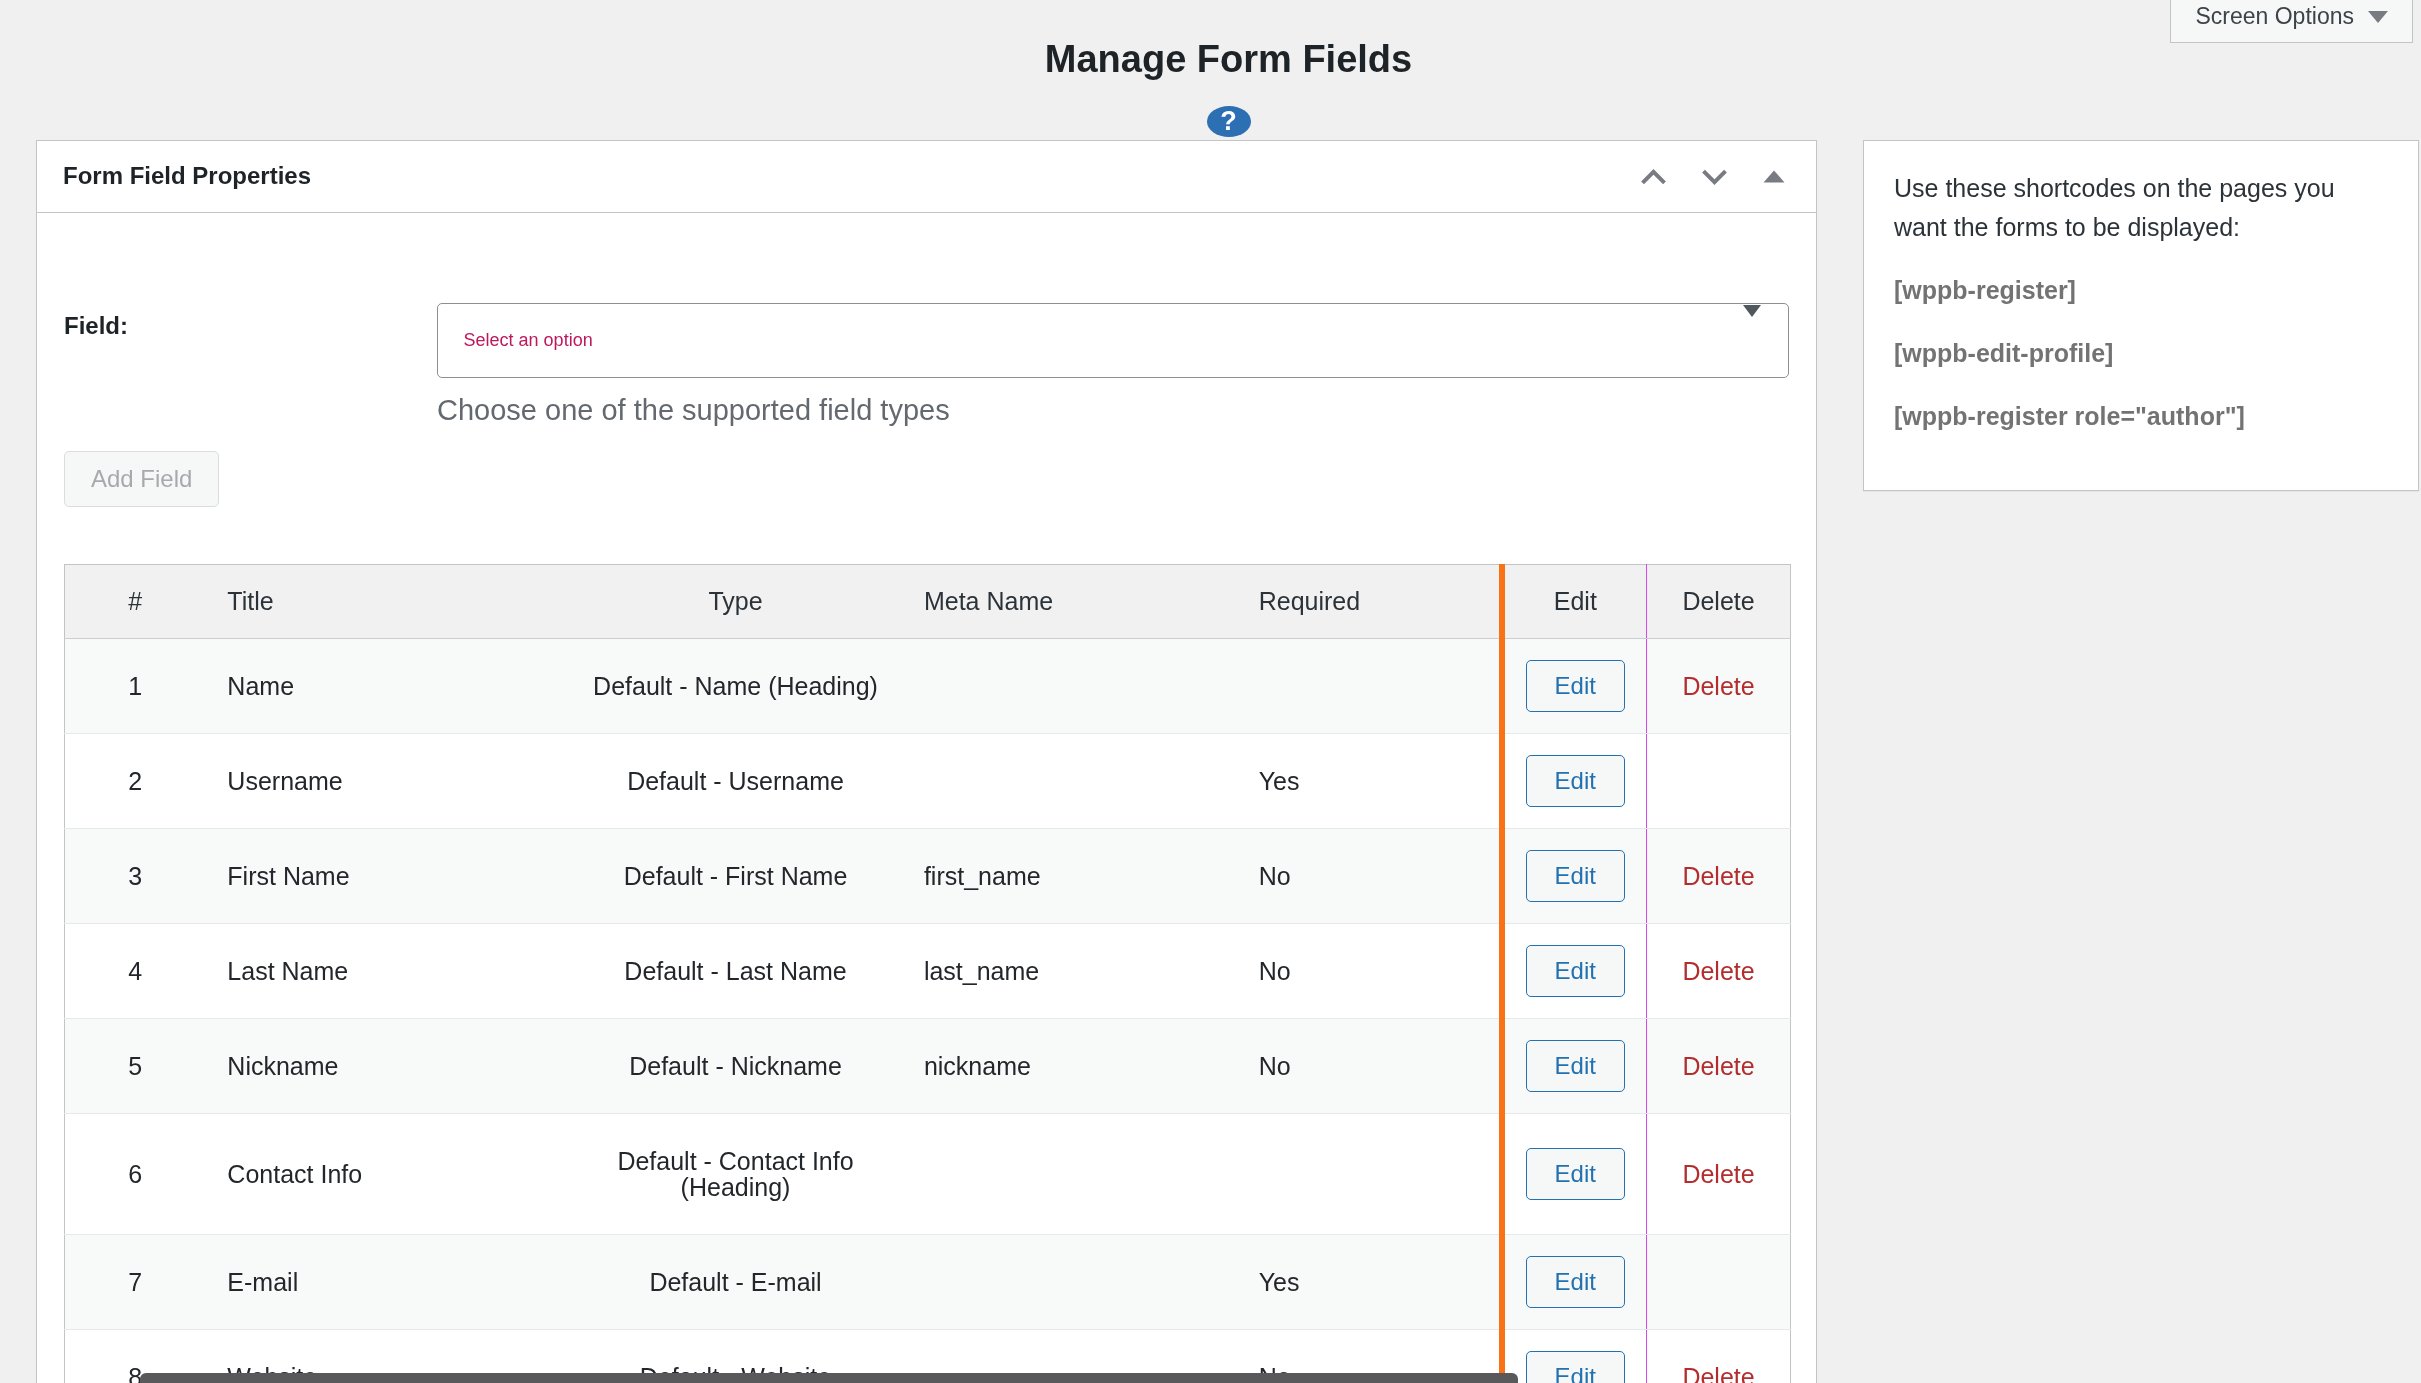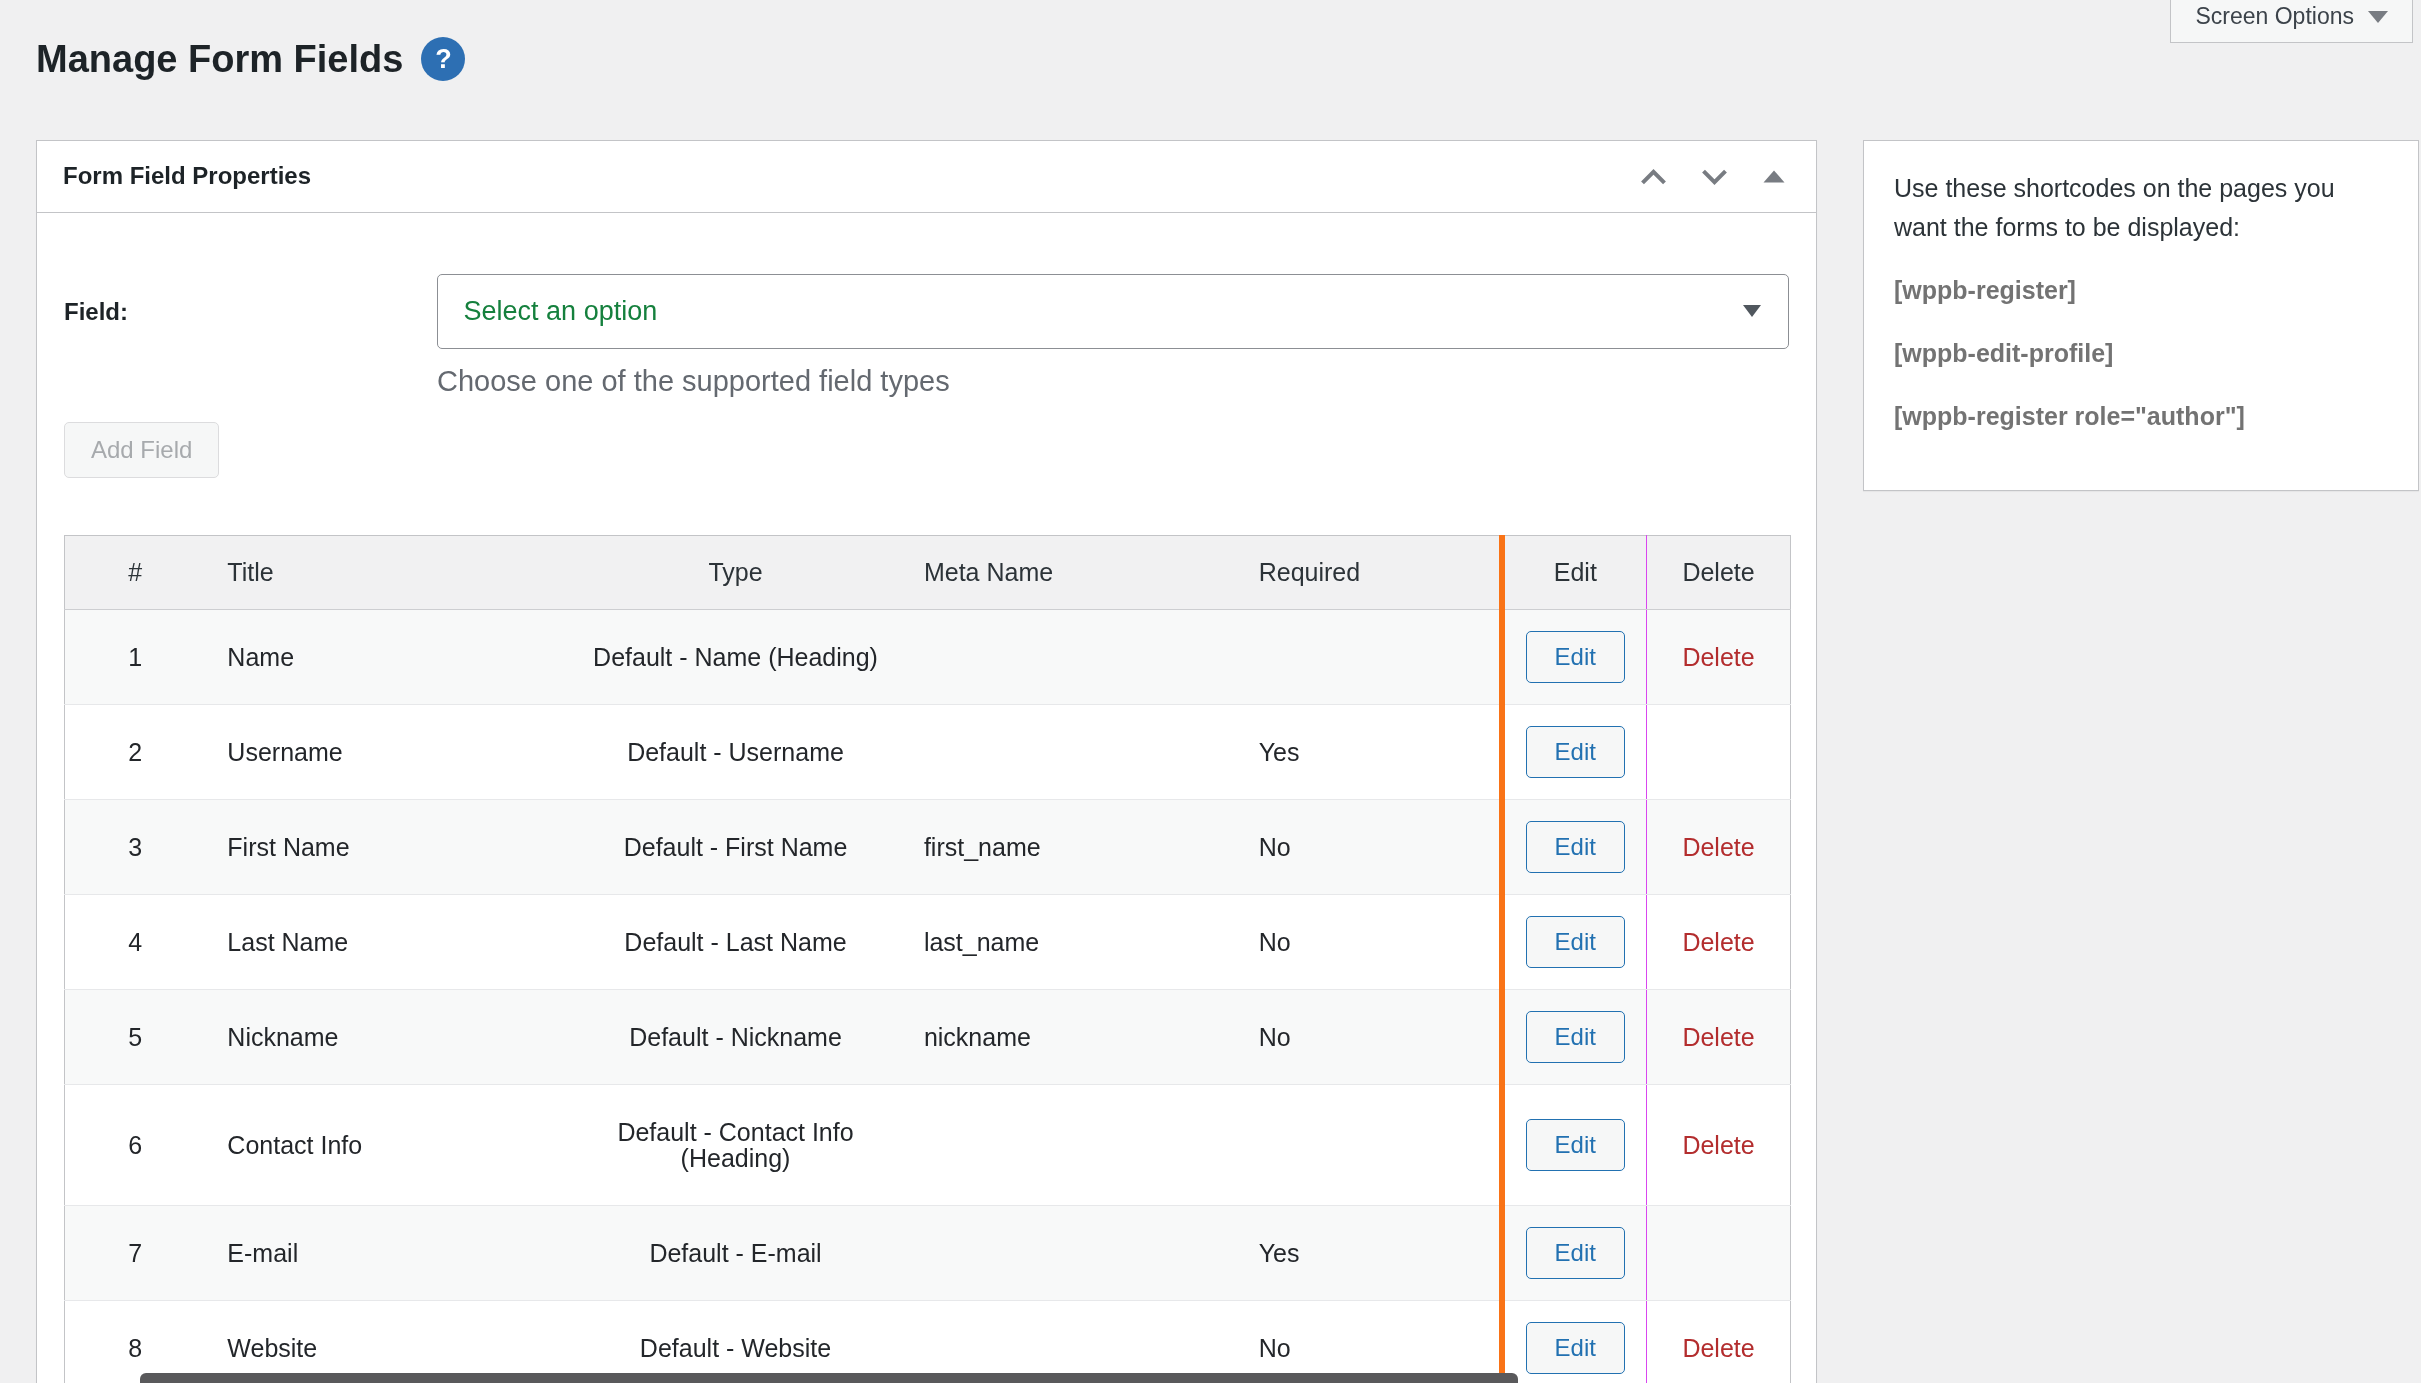--- a/index.html
+++ b/index.html
@@ -20,21 +20,21 @@
     padding:22px 24px 12px 24px;
     font-size:23px; color:#3c434a;
     display:flex; align-items:center; gap:14px;
     cursor:pointer;
   }
   .tri-down {
     width:0; height:0; display:inline-block;
     border-left:10px solid transparent; border-right:10px solid transparent;
     border-top:12px solid #787c82;
   }
-  .page-title-row { display:flex; align-items:center; gap:18px; height:58px; }
+  .page-title-row { display:flex; align-items:center; gap:18px; height:58px;flex-direction:column; }
   h1.page-title { font-size:38px; font-weight:600; color:#1d2327; line-height:58px; }
   .help-badge {
     width:44px; height:44px; border-radius:50%;
     background:#2d6fb3; color:#fff; font-size:27px; font-weight:bold;
     display:flex; align-items:center; justify-content:center;
     cursor:pointer;
   }
 
   
   .content { display:flex; align-items:flex-start; gap:46px; margin-top:52px; }
@@ -53,23 +53,24 @@
   .handle-btn svg { display:block; }
 
   
   .panel-body { padding:61px 27px 27px 27px; }
   .field-row { display:flex; align-items:center; }
   .field-label { width:373px; font-size:24px; font-weight:700; color:#1d2327; }
   .select-wrap { position:relative; width:1354px; }
   .select-box {
     width:100%; height:75px; background:#fff;
     border:1px solid #8c8f94; border-radius:5px;
-    font-size:27px; color:#15803d;
+    font-size:18px; color:#be185d;
     display:flex; align-items:center; padding-left:26px;
     cursor:pointer;
+    margin-top:29px;
   }
   .select-arrow { position:absolute; right:28px; top:31px;
     width:0; height:0;
     border-left:9px solid transparent; border-right:9px solid transparent;
     border-top:12px solid #50575e; }
   .field-hint { margin:16px 0 0 373px; font-size:29px; color:#646970; }
   .add-field-btn {
     margin-top:24px; display:inline-block;
     background:#f6f7f7; border:1px solid #dcdcde; border-radius:5px;
     color:#a7aaad; font-size:24px; font-family:inherit;

